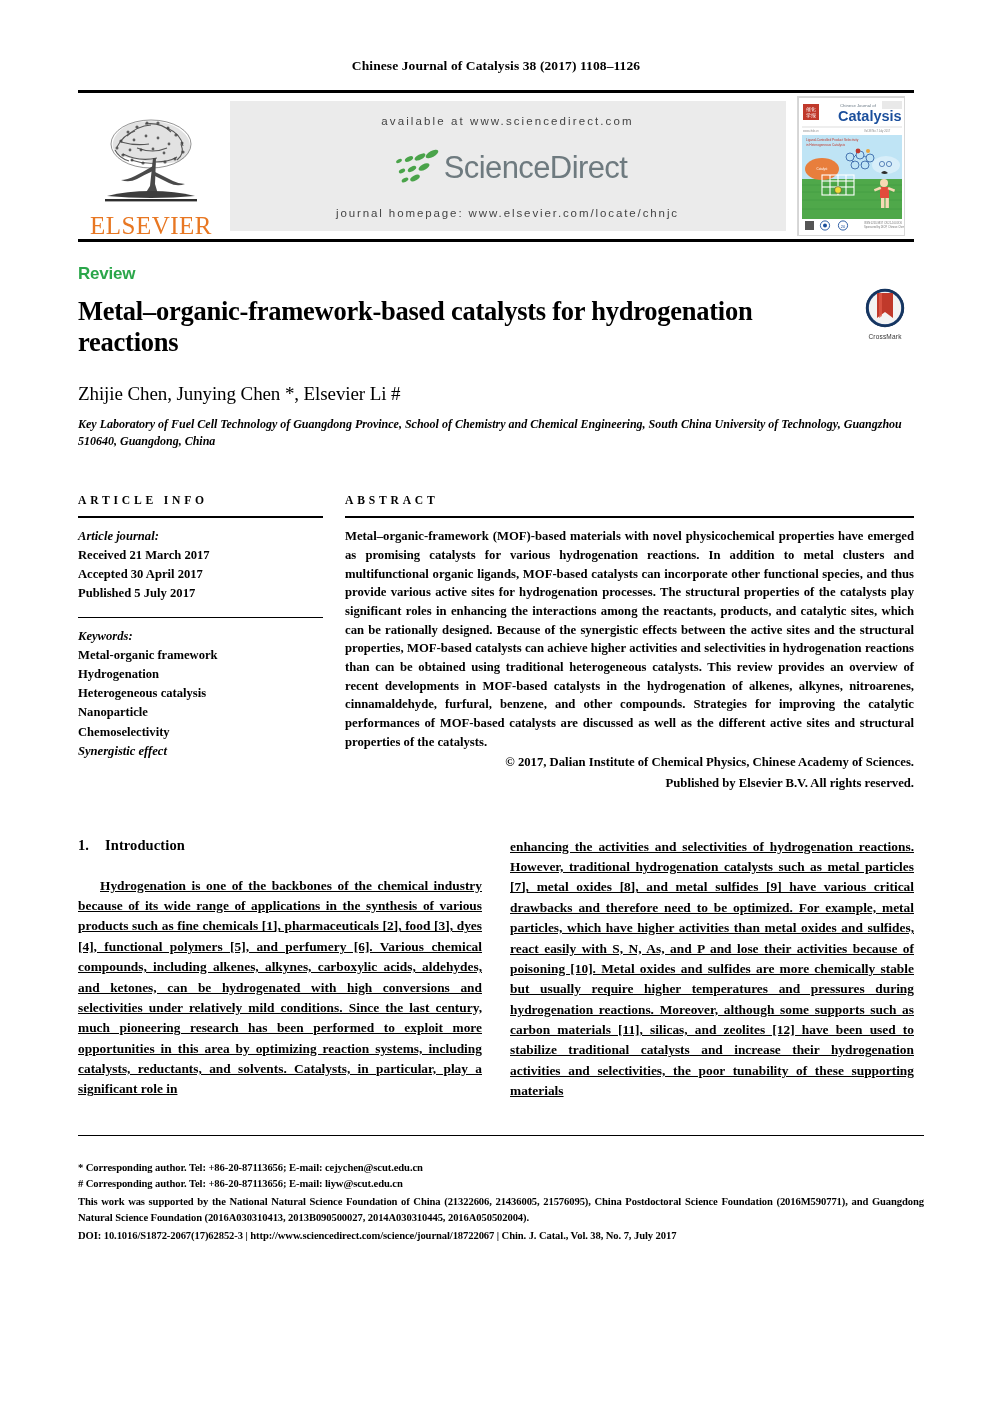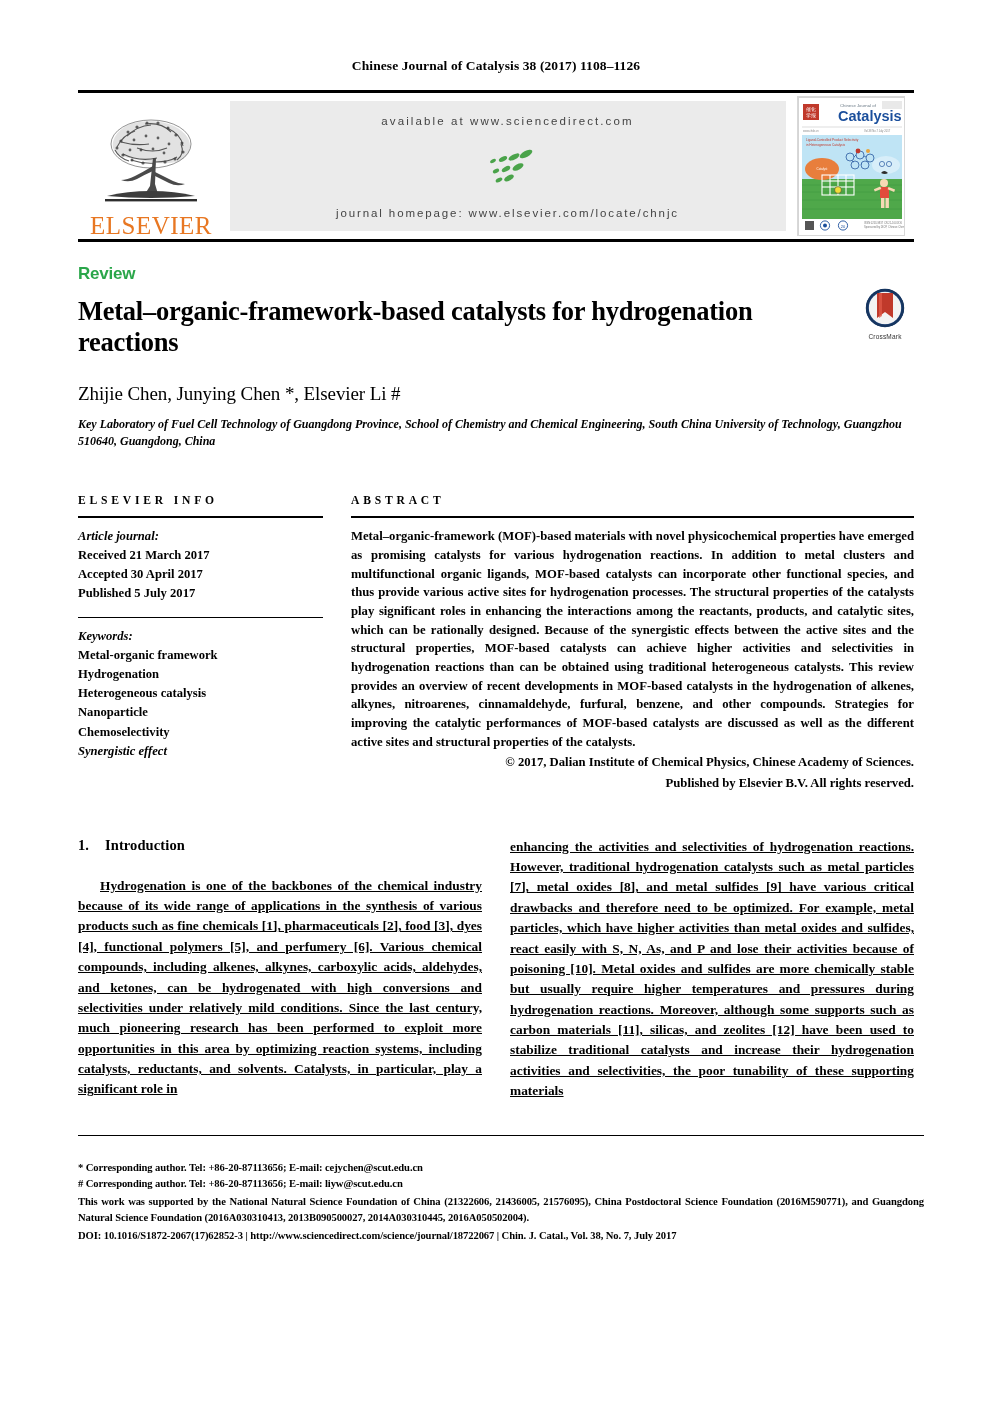--- a/index.html
+++ b/index.html
@@ -176,21 +176,21 @@
     max-width: 830px;
   }
 
   
   .info-abstract {
     margin: 44px 78px 0 78px;
     display: flex;
     gap: 22px;
   }
   .col-info { width: 245px; flex: 0 0 245px; }
-  .col-abstract { flex: 1 1 auto; margin-left: 6px; }
+  .col-abstract { flex: 1 1 auto; }
   .sec-head {
     font-family: "Liberation Serif", serif;
     font-weight: bold;
     font-size: 11.6px;
     letter-spacing: 3.8px;
   }
   .rule-thick {
     border-top: 2.2px solid #000;
     margin-top: 9px;
     margin-bottom: 9px;
@@ -365,20 +365,21 @@
             <ellipse cx="32" cy="9" rx="6" ry="2.6" transform="rotate(-28 32 9)"></ellipse>
             <ellipse cx="21" cy="11" rx="4.5" ry="2.2" transform="rotate(-28 21 11)"></ellipse>
             <ellipse cx="11" cy="13" rx="3.2" ry="1.8" transform="rotate(-28 11 13)"></ellipse>
             <ellipse cx="36" cy="19" rx="6" ry="2.8" transform="rotate(-28 36 19)"></ellipse>
             <ellipse cx="24" cy="21" rx="4.6" ry="2.3" transform="rotate(-28 24 21)"></ellipse>
             <ellipse cx="14" cy="23" rx="3.4" ry="1.9" transform="rotate(-28 14 23)"></ellipse>
             <ellipse cx="27" cy="30" rx="5.2" ry="2.6" transform="rotate(-28 27 30)"></ellipse>
             <ellipse cx="17" cy="32" rx="3.6" ry="2" transform="rotate(-28 17 32)"></ellipse>
           </g>
         </svg>
+        <span class="sd-word">ScienceDirect</span>
       </div>
       <div class="sd-home">journal homepage: www.elsevier.com/locate/chnjc</div>
     </div>
 
     <div class="cover-block">
       <div class="cover">
         <svg viewBox="0 0 108 140" width="108" height="140" aria-hidden="true">
           <rect x="0" y="0" width="108" height="140" fill="#ffffff"></rect>
 
           <rect x="0" y="0" width="108" height="34" fill="#ffffff"></rect>
@@ -483,21 +484,21 @@
       <div class="crossmark-label">CrossMark</div>
     </div>
 
     <div class="authors">Zhijie Chen, Junying Chen *, Elsevier Li #</div>
     <div class="affil">Key Laboratory of Fuel Cell Technology of Guangdong Province, School of Chemistry and Chemical Engineering, South China University of Technology, Guangzhou 510640, Guangdong, China</div>
   </div>
 
   <div class="info-abstract">
 
     <div class="col-info">
-      <div class="sec-head">ELSEVIER INFO</div>
+      <div class="sec-head">ARTICLE INFO</div>
       <div class="rule-thick"></div>
       <div class="info-label">Article journal:</div>
       <div class="info-line">Received 21 March 2017</div>
       <div class="info-line">Accepted 30 April 2017</div>
       <div class="info-line">Published 5 July 2017</div>
       <div class="rule-thin"></div>
       <div class="kw-line ital">Keywords:</div>
       <div class="kw-line">Metal-organic framework</div>
       <div class="kw-line">Hydrogenation</div>
       <div class="kw-line">Heterogeneous catalysis</div>

